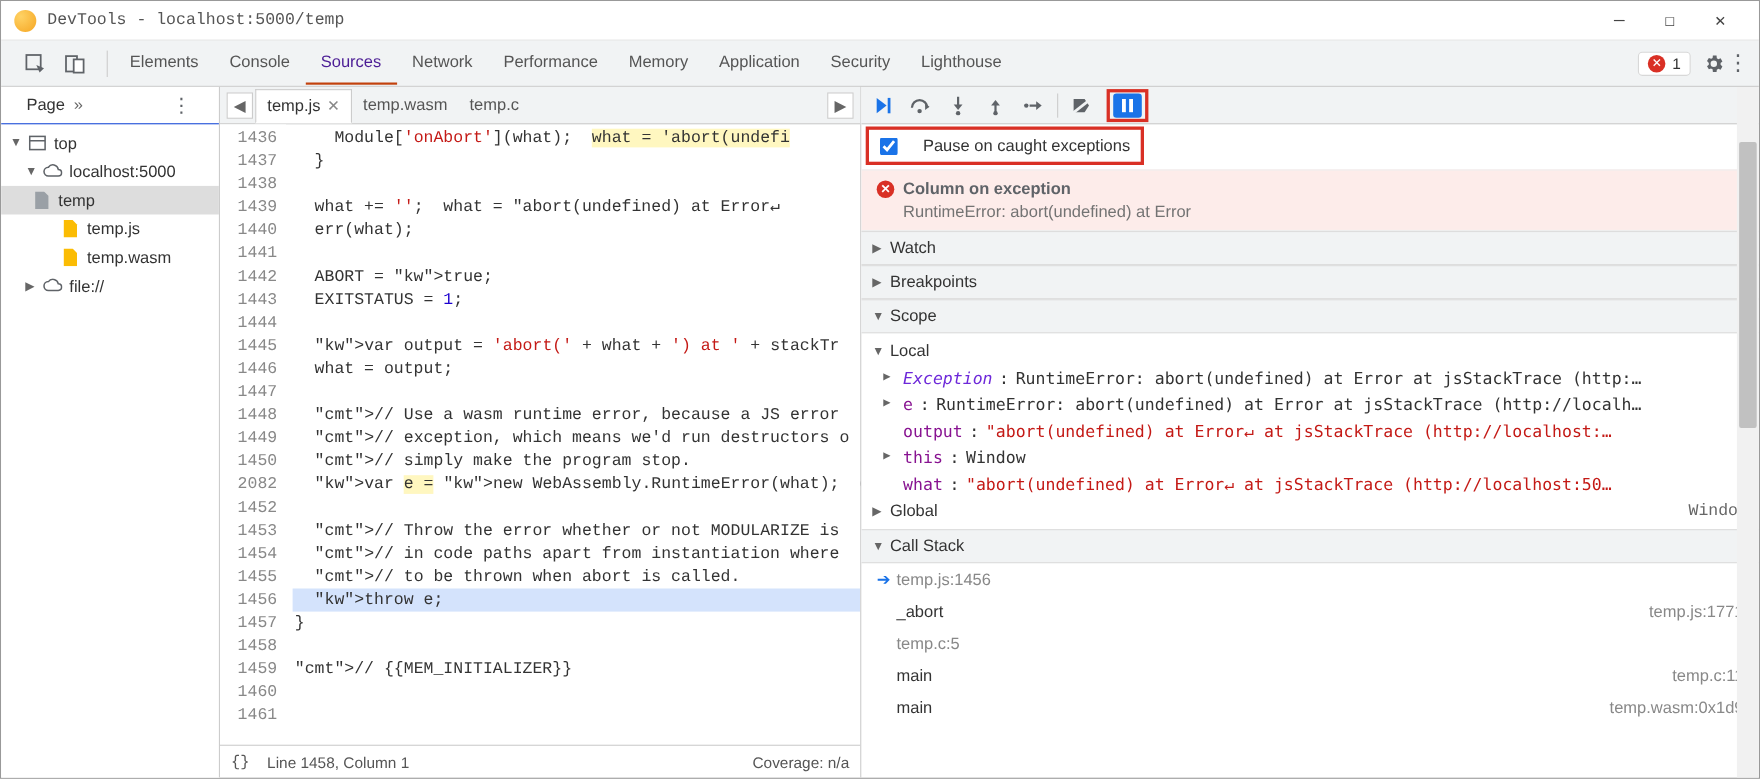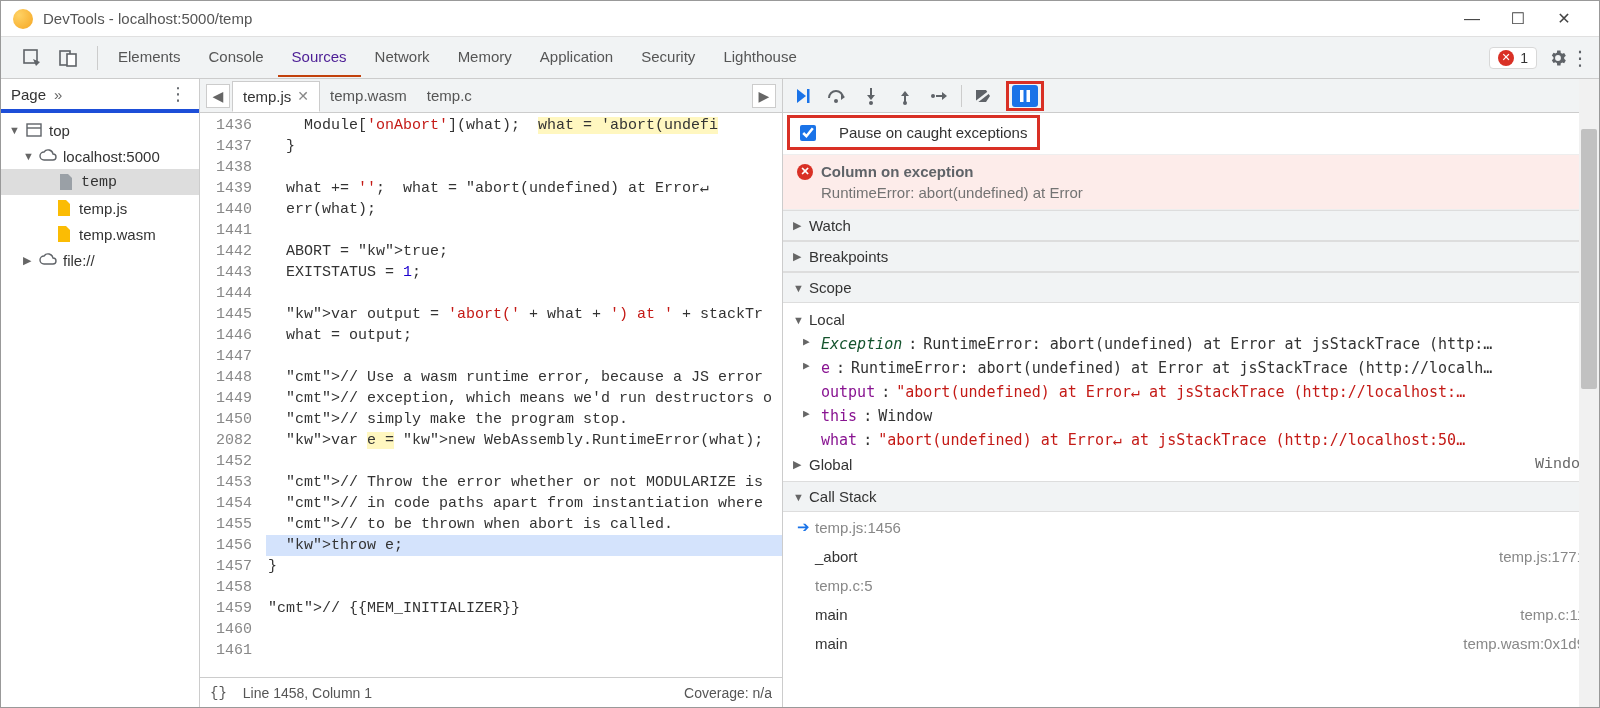--- a/index.html
+++ b/index.html
@@ -1,41 +1,41 @@
 <!DOCTYPE html>
 <html><head>
 <meta charset="utf-8">
 <style>
 * { margin: 0; padding: 0; box-sizing: border-box; }
 body { font-family: -apple-system, "Segoe UI", Arial, sans-serif; font-size: 14px; color: #333; background: #fff; width: 1600px; height: 708px; overflow: hidden; border: 1px solid #999; }
 .mono { font-family: Consolas, "Courier New", monospace; }
 
 
-.titlebar { height: 36px; display: flex; align-items: center; padding: 0 12px; background: #fff; border-bottom: 1px solid #e0e0e0; }
+.titlebar { height: 36px; display: flex; align-items: center; padding: 0 12px; background: #fff; border-bottom: 1px solid #e0e0e0; font-family: Liberation Mono, monospace; }
 .titlebar .app-icon { width: 20px; height: 20px; border-radius: 50%; background: radial-gradient(circle at 30% 30%, #ffd264, #f5a623); margin-right: 10px; }
 .titlebar .title { font-size: 15px; color: #555; flex: 1; }
 .titlebar .winbtn { width: 46px; height: 32px; display: flex; align-items: center; justify-content: center; font-size: 16px; color: #444; }
 
 
 .main-tabs { height: 42px; display: flex; align-items: center; border-bottom: 1px solid #ccc; background: #f1f3f4; padding: 0 8px; }
 .main-tabs .tab-pre { display: flex; gap: 14px; padding: 0 12px; }
 .main-tabs .tab { padding: 10px 14px; color: #555; font-size: 15px; cursor: pointer; }
 .main-tabs .tab.active { color: #4c1d95; border-bottom: 2px solid #c2410c; }
 .main-tabs .sep { width: 1px; height: 24px; background: #ccc; margin: 0 6px; }
 .main-tabs .spacer { flex: 1; }
 .error-pill { display: flex; align-items: center; border: 1px solid #d8d8d8; border-radius: 4px; padding: 2px 8px; gap: 6px; margin-right: 10px; background: #fff; }
 .error-dot { width: 16px; height: 16px; border-radius: 50%; background: #d93025; color: #fff; font-size: 11px; display: flex; align-items: center; justify-content: center; }
 .icon-btn { width: 22px; height: 22px; color: #5f6368; display: inline-flex; align-items: center; justify-content: center; }
 
 
 .content { display: flex; height: calc(100% - 78px); }
 
 
 .sidebar { width: 199px; border-right: 1px solid #ccc; background: #fff; display: flex; flex-direction: column; }
-.sidebar-head { height: 34px; display: flex; align-items: center; padding: 0 10px; border-bottom: 4px solid #1d4ed8; font-size: 15px; color: #333; gap: 8px; }
+.sidebar-head { height: 34px; display: flex; align-items: center; padding: 0 23px; border-bottom: 1px solid #1d4ed8; font-size: 15px; color: #333; gap: 8px; }
 .sidebar-head .spacer { flex: 1; }
 .tree { padding: 4px 0; font-size: 15px; }
 .tree-row { display: flex; align-items: center; padding: 4px 8px; gap: 6px; cursor: pointer; }
 .tree-row.sel { background: #ddd; }
 .tri { width: 10px; display: inline-block; color: #666; font-size: 11px; }
 .tree-icon { width: 18px; height: 18px; display: inline-flex; align-items: center; justify-content: center; }
 
 
 .editor-col { width: 583px; display: flex; flex-direction: column; border-right: 1px solid #ccc; }
 .file-tabs { height: 34px; display: flex; align-items: center; border-bottom: 1px solid #ccc; background: #f1f3f4; padding: 0 6px; gap: 2px; }
@@ -68,21 +68,21 @@
 .pause-row { display: flex; align-items: center; padding: 6px 10px; gap: 23px; font-size: 15px; border: 3px solid #d93025; margin: 2px 6px 4px 4px; width: fit-content; }
 .pause-row input { width: 16px; height: 16px; accent-color: #1a73e8; }
 
 .exception-banner { background: #fdecea; padding: 8px 14px; font-size: 15px; border-top: 1px solid #eee; border-bottom: 1px solid #eee; }
 .exception-banner .hdr { display: flex; align-items: center; gap: 8px; font-weight: 600; color: #5f6368; }
 .exception-banner .msg { color: #737373; padding-left: 24px; margin-top: 4px; font-family: Liberation Sans, sans-serif; }
 
 .section-head { background: #f1f3f4; padding: 6px 10px; font-size: 15px; color: #333; border-top: 1px solid #ddd; border-bottom: 1px solid #ddd; display: flex; align-items: center; gap: 6px; cursor: pointer; }
 .section-body { padding: 4px 0; font-size: 15px; }
 .scope-row { padding: 3px 10px 3px 20px; display: flex; align-items: flex-start; gap: 6px; font-family: Consolas, monospace; overflow: hidden; white-space: nowrap; }
-.scope-row .k { color: #14532d; font-style: italic; }
+.scope-row .k { color: #6d28d9; font-style: italic; }
 .scope-row .k2 { color: #881391; }
 .scope-row .v { color: #c41a16; }
 .scope-row .plain { color: #333; }
 .scope-head { padding: 4px 10px; font-size: 15px; display: flex; align-items: center; gap: 6px; color: #333; }
 
 .stack-row { display: flex; align-items: center; padding: 6px 14px; font-size: 15px; cursor: pointer; }
 .stack-row .fn-name { flex: 1; }
 .stack-row .loc { color: #888; }
 .stack-row .marker { width: 14px; color: #1a73e8; margin-right: 4px; }
 
@@ -116,20 +116,21 @@
           <rect x="9" y="6" width="9" height="12" fill="#fff" stroke="#5f6368" stroke-width="1.6"></rect>
         </svg>
     </span>
   </div>
   <div class="sep"></div>
   <div id="main-tabs-slot" style="display: flex;">
       <div class="tab">Elements</div>
       <div class="tab">Console</div>
       <div class="tab active">Sources</div>
       <div class="tab">Network</div>
+      <div class="tab">Performance</div>
       <div class="tab">Memory</div>
       <div class="tab">Application</div>
       <div class="tab">Security</div>
       <div class="tab">Lighthouse</div>
     </div>
   <div class="spacer"></div>
   <div class="error-pill">
     <span class="error-dot">✕</span>
     <span>1</span>
   </div>
@@ -164,21 +165,21 @@
       <div class="tree-row" style="padding-left:22px;">
         <span class="tri">▼</span>
         <span class="tree-icon">
             <svg width="18" height="14">
               <path d="M5 11a4 4 0 0 1 0-8 5 5 0 0 1 9 2 3 3 0 0 1 0 6Z" fill="none" stroke="#5f6368" stroke-width="1.4"></path>
             </svg>
           </span>
         <span>localhost:5000</span>
       </div>
       <div id="tree-items">
-          <div class="tree-row sel" style="padding-left: 56px; font-family: Liberation Mono, monospace;">
+          <div class="tree-row sel" style="padding-left: 28px;">
             <span class="tree-icon">
               <svg width="14" height="16">
                 <path d="M1 0h8l4 4v12H1z" fill="#9aa0a6"></path>
               </svg>
             </span>
             <span>temp</span>
           </div>
           <div class="tree-row" style="padding-left: 54px;">
             <span class="tree-icon">
               <svg width="14" height="16">

